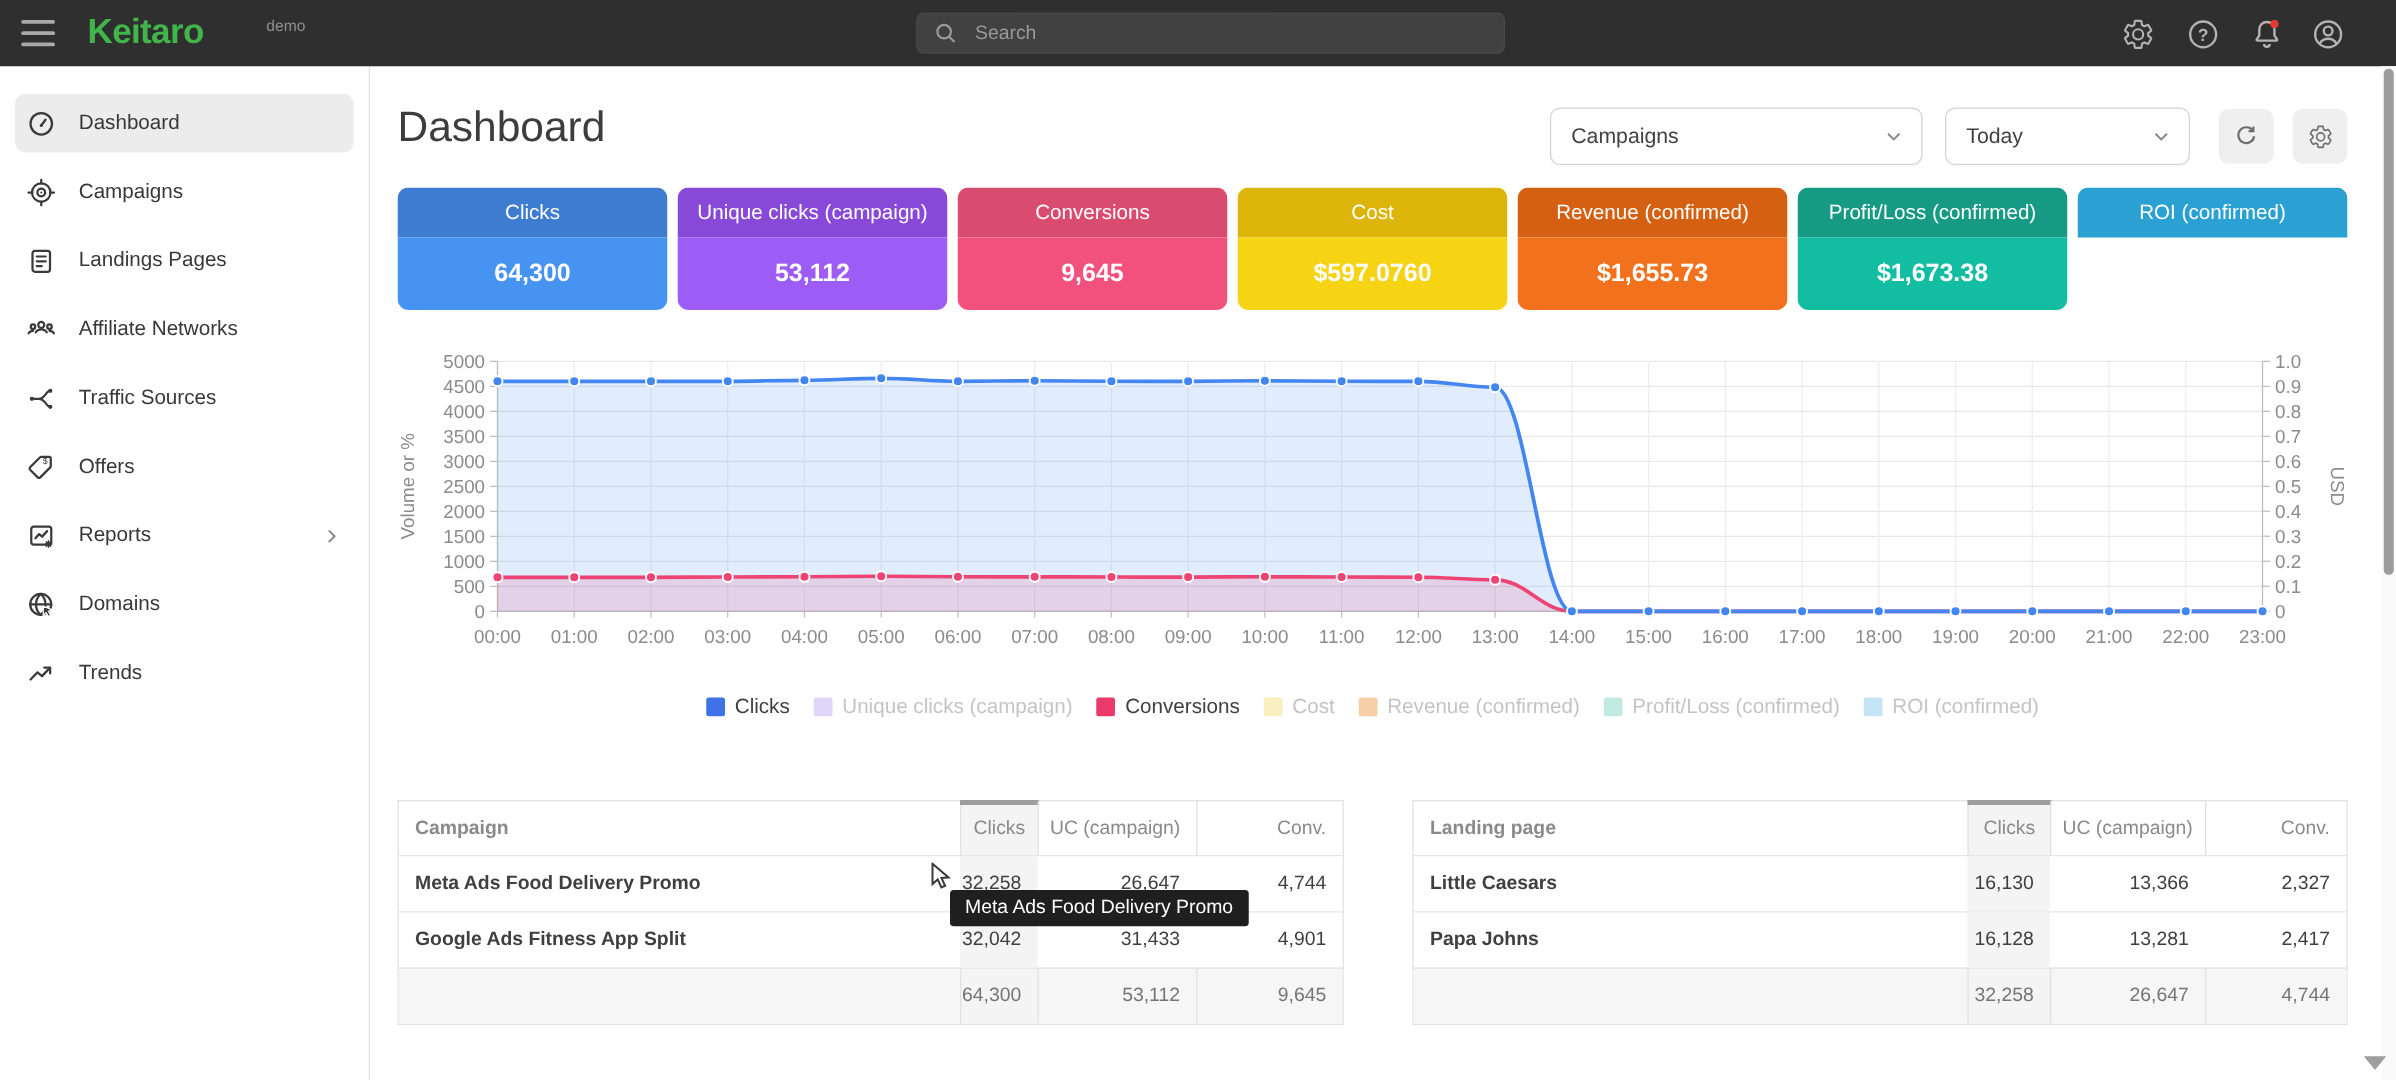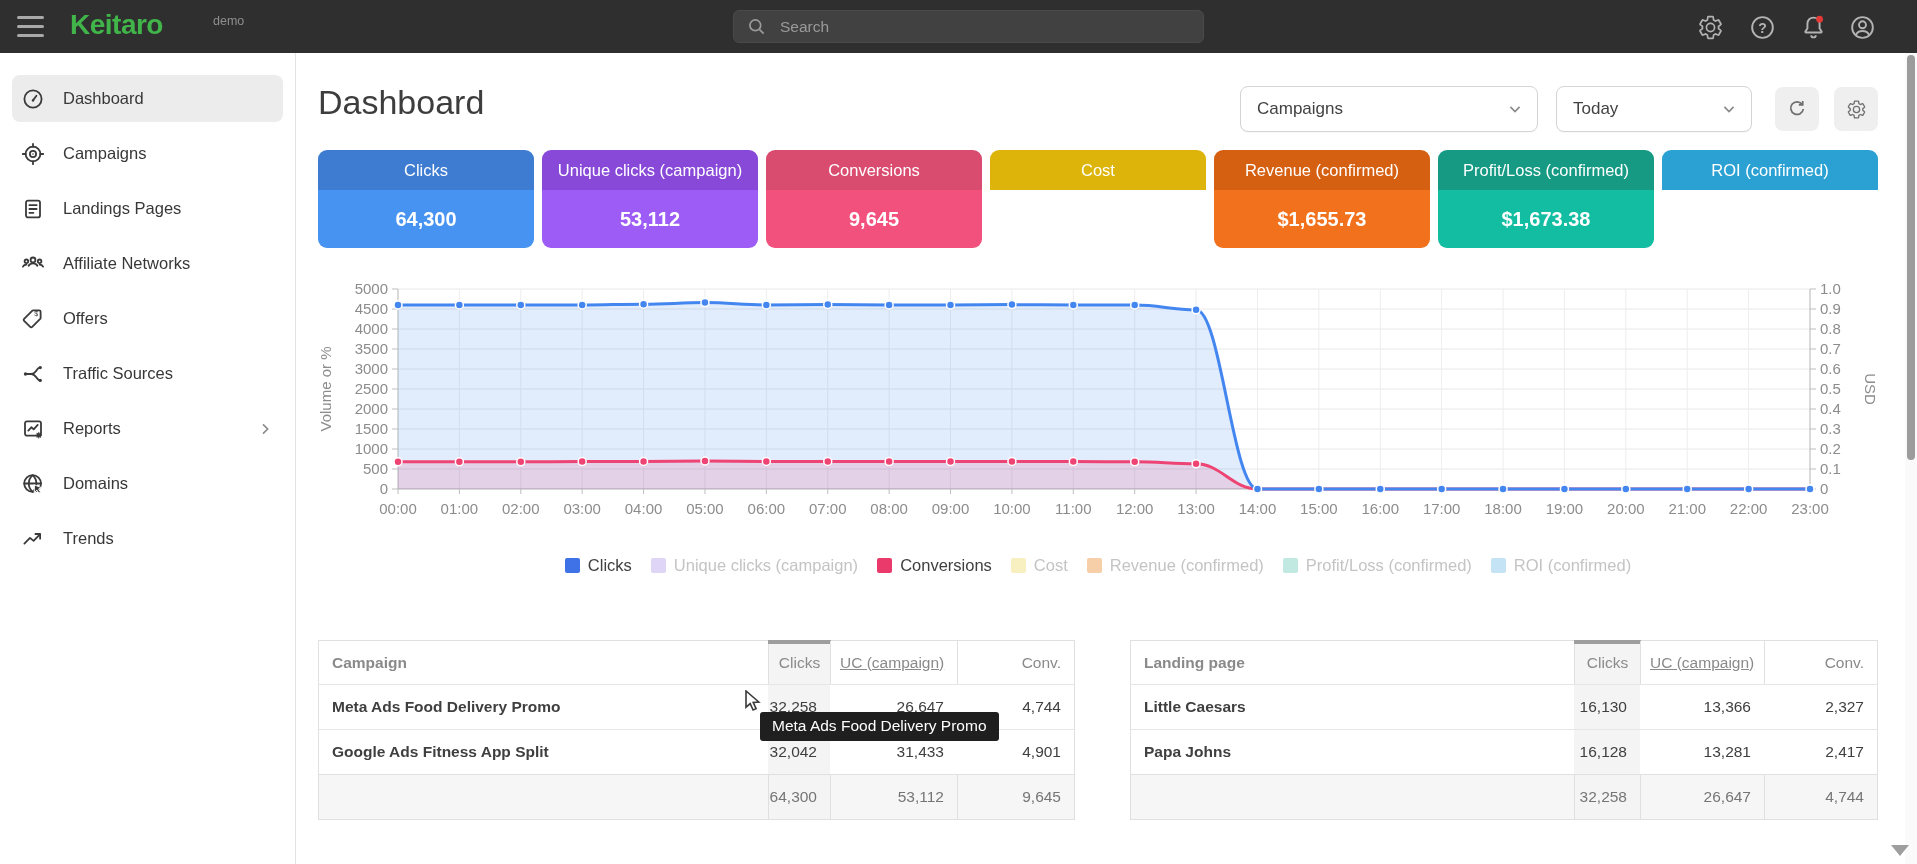--- a/index.html
+++ b/index.html
@@ -48,21 +48,21 @@
   .leg-item.off{color:#c4c4c4;}
   
   .dtable{position:absolute;top:587px;border:1px solid #e0e0e0;box-sizing:border-box;background:#fff;}
   .trow{display:flex;align-items:stretch;box-sizing:border-box;}
   .trow.head{height:43px;color:#8a8a8a;font-size:15.5px;}
   .trow.body{height:45px;border-top:1px solid #e6e6e6;color:#3f3f3f;font-size:15.5px;}
   .trow.foot{height:45px;border-top:1px solid #e0e0e0;color:#757575;font-size:15.5px;background:#f6f6f6;}
   .tcell{display:flex;align-items:center;box-sizing:border-box;position:relative;}
   .tcell.num{justify-content:flex-end;padding-right:13px;}
   .tcell.txt{padding-left:13px;font-weight:bold;}
-  .tcell.hleft{justify-content:flex-start;padding-left:9px;padding-right:0;text-decoration:underline;}
+  .tcell.hleft{justify-content:flex-start;padding-left:9px;padding-right:0;}
   .trow.head .sep,.trow.foot .sep{border-left:1px solid #e0e0e0;}
   .col-hl{background:#f4f4f4;}
   .sortbar{position:absolute;left:-1px;right:-1px;top:-1px;height:4px;background:#9e9e9e;}
   
   .tooltip{position:absolute;left:760px;top:712px;background:#1f1f1f;color:#fff;font-size:15.5px;padding:5px 12px 6px;border-radius:3px;white-space:nowrap;z-index:40;}
   .cursor{position:absolute;left:742px;top:690px;z-index:41;}
   
   .sb-track{position:absolute;right:0;top:53px;width:12px;bottom:0;background:#fafafa;z-index:50;}
   .sb-thumb{position:absolute;right:2px;top:55px;width:8px;height:405px;border-radius:4px;background:#9c9c9c;z-index:51;cursor:pointer;}
   .sb-down{position:absolute;right:8px;bottom:8px;width:0;height:0;border-left:9px solid transparent;border-right:9px solid transparent;border-top:11px solid #9e9e9e;z-index:51;cursor:pointer;}
@@ -149,34 +149,34 @@
             <circle cx="5.4" cy="9.3" r="1.8"></circle>
             <path d="M1.9 14.6c.7-1.3 2-2 3.5-2"></path>
             <circle cx="18.6" cy="9.3" r="1.8"></circle>
             <path d="M22.1 14.6c-.7-1.3-2-2-3.5-2"></path>
           </svg></span>
         <span class="lbl">Affiliate Networks</span>
       </div>
       <div class="side-item">
         <span class="hl"></span>
         <span class="ic"><svg width="24" height="24" viewBox="0 0 24 24" fill="none" stroke="currentColor" stroke-width="1.8" stroke-linecap="round" stroke-linejoin="round">
-            <path d="M12.1 3.4h6.1a1.4 1.4 0 0 1 1.4 1.4v6.1a1.4 1.4 0 0 1-.41.99l-8 8a1.4 1.4 0 0 1-1.98 0l-6.1-6.1a1.4 1.4 0 0 1 0-1.98l8-8a1.4 1.4 0 0 1 .99-.41z"></path>
-            <text x="15.2" y="9.4" text-anchor="middle" font-size="7" fill="currentColor" stroke="none" font-family="'Liberation Sans',sans-serif">$</text>
-          </svg></span>
-        <span class="lbl">Offers</span>
-      </div>
-      <div class="side-item">
-        <span class="hl"></span>
-        <span class="ic"><svg width="24" height="24" viewBox="0 0 24 24" fill="none" stroke="currentColor" stroke-width="1.8" stroke-linecap="round" stroke-linejoin="round">
             <circle cx="4.5" cy="12" r="1.7" fill="currentColor" stroke="none"></circle>
             <circle cx="19.2" cy="5.6" r="1.7" fill="currentColor" stroke="none"></circle>
             <circle cx="19.2" cy="18.4" r="1.7" fill="currentColor" stroke="none"></circle>
             <path d="M6.2 12h4.1c2.3 0 3.3-1.1 4.7-2.9 1-1.3 1.7-2.3 2.7-3M10.3 12c2.3 0 3.3 1.1 4.7 2.9 1 1.3 1.7 2.3 2.7 3"></path>
           </svg></span>
         <span class="lbl">Traffic Sources</span>
+      </div>
+      <div class="side-item">
+        <span class="hl"></span>
+        <span class="ic"><svg width="24" height="24" viewBox="0 0 24 24" fill="none" stroke="currentColor" stroke-width="1.8" stroke-linecap="round" stroke-linejoin="round">
+            <path d="M12.1 3.4h6.1a1.4 1.4 0 0 1 1.4 1.4v6.1a1.4 1.4 0 0 1-.41.99l-8 8a1.4 1.4 0 0 1-1.98 0l-6.1-6.1a1.4 1.4 0 0 1 0-1.98l8-8a1.4 1.4 0 0 1 .99-.41z"></path>
+            <text x="15.2" y="9.4" text-anchor="middle" font-size="7" fill="currentColor" stroke="none" font-family="'Liberation Sans',sans-serif">$</text>
+          </svg></span>
+        <span class="lbl">Offers</span>
       </div>
       <div class="side-item">
         <span class="hl"></span>
         <span class="ic"><svg width="24" height="24" viewBox="0 0 24 24" fill="none" stroke="currentColor" stroke-width="1.8" stroke-linecap="round" stroke-linejoin="round">
             <rect x="4" y="4.3" width="16" height="14.4" rx="2"></rect>
             <path d="M7.3 13.6l3-3.3 2.4 2 4-4.4"></path>
             <g stroke-width="1.2">
               <circle cx="17.8" cy="18.2" r="1.8" fill="currentColor" stroke="none"></circle>
               <path d="M17.8 15.6v5.2M15.2 18.2h5.2M16 16.4l3.6 3.6M19.6 16.4L16 20"></path>
             </g>
@@ -241,20 +241,21 @@
       <div class="card">
         <div class="hd" style="background:#8848d8">Unique clicks (campaign)</div>
         <div class="bd" style="background:#9d5cf6">53,112</div>
       </div>
       <div class="card">
         <div class="hd" style="background:#d94b6f">Conversions</div>
         <div class="bd" style="background:#f2507d">9,645</div>
       </div>
       <div class="card">
         <div class="hd" style="background:#dcb40a">Cost</div>
+        <div class="bd" style="background:#f6d313">$597.0760</div>
       </div>
       <div class="card">
         <div class="hd" style="background:#d66012">Revenue (confirmed)</div>
         <div class="bd" style="background:#f1711c">$1,655.73</div>
       </div>
       <div class="card">
         <div class="hd" style="background:#169a84">Profit/Loss (confirmed)</div>
         <div class="bd" style="background:#13bda1">$1,673.38</div>
       </div>
       <div class="card">

